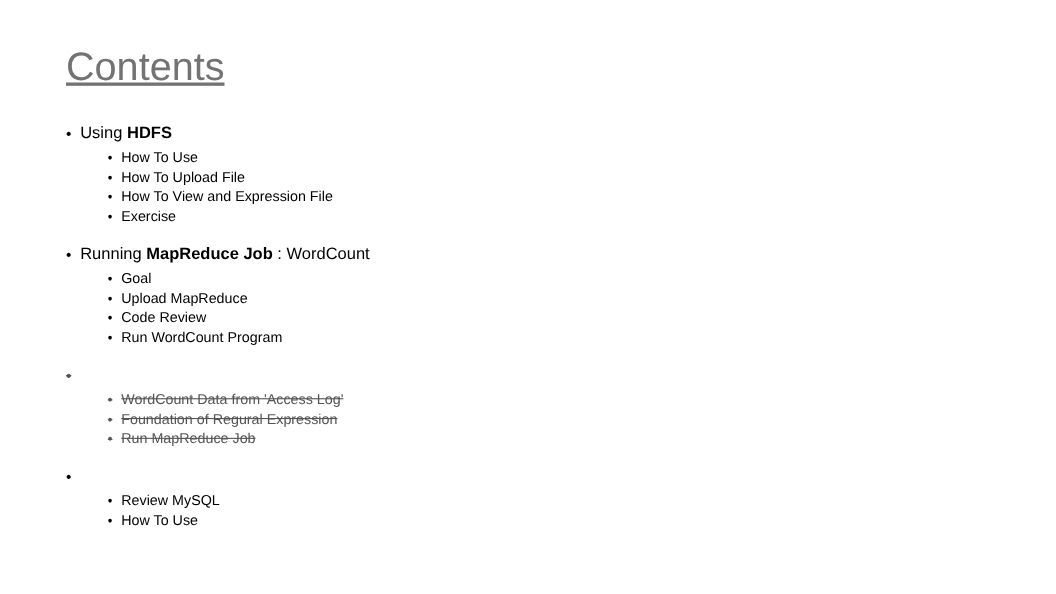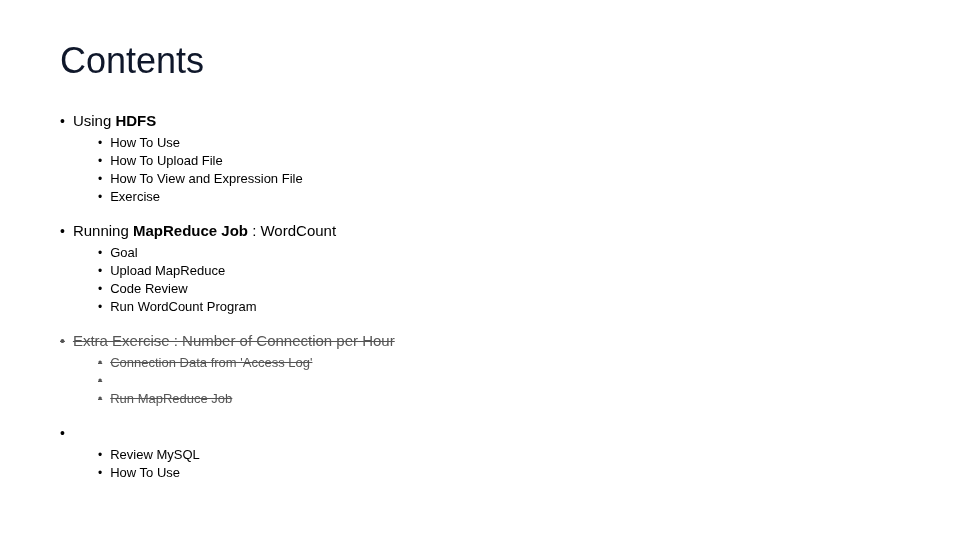--- a/index.html
+++ b/index.html
@@ -19,21 +19,22 @@
     }
 
     .page {
       padding: 40px 60px;
     }
 
     .title {
       font-size: 36px;
       font-weight: 300;
       margin-bottom: 30px;
-      color: #0f172a;
+      color: #737373;
+      text-decoration: underline;
     }
 
     .section {
       margin-bottom: 18px;
     }
 
     .top-level-item {
       display: flex;
       align-items: flex-start;
       margin-bottom: 6px;
@@ -151,29 +152,29 @@
       <div class="sub-item">
         <span class="sub-bullet">•</span>
         <span>Run WordCount Program</span>
       </div>
     </div>
   </div>
 
   <div class="section">
     <div class="top-level-item strikethrough-parent">
       <span class="bullet-top strikethrough">•</span>
-      <span class="top-label strikethrough-top">Extra Exercise : Number of Connection per Hour</span>
     </div>
     <div class="sub-list">
       <div class="sub-item">
         <span class="sub-bullet strikethrough-sub">•</span>
-        <span class="strikethrough-sub">Connection Data from 'Access Log'</span>
+        <span class="strikethrough-sub">WordCount Data from 'Access Log'</span>
       </div>
       <div class="sub-item">
         <span class="sub-bullet strikethrough-sub">•</span>
+        <span class="strikethrough-sub">Foundation of Regural Expression</span>
       </div>
       <div class="sub-item">
         <span class="sub-bullet strikethrough-sub">•</span>
         <span class="strikethrough-sub">Run MapReduce Job</span>
       </div>
     </div>
   </div>
 
   <div class="section">
     <div class="top-level-item">

